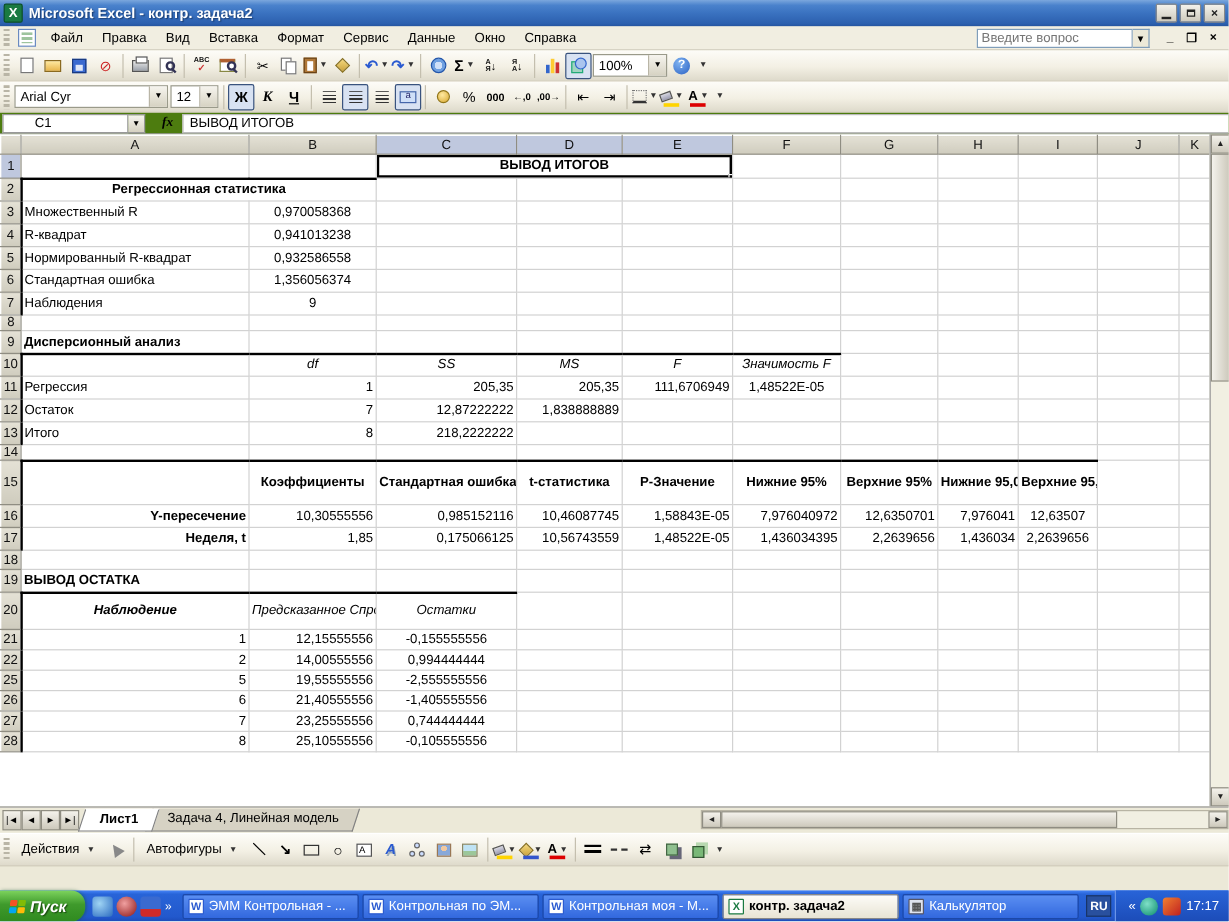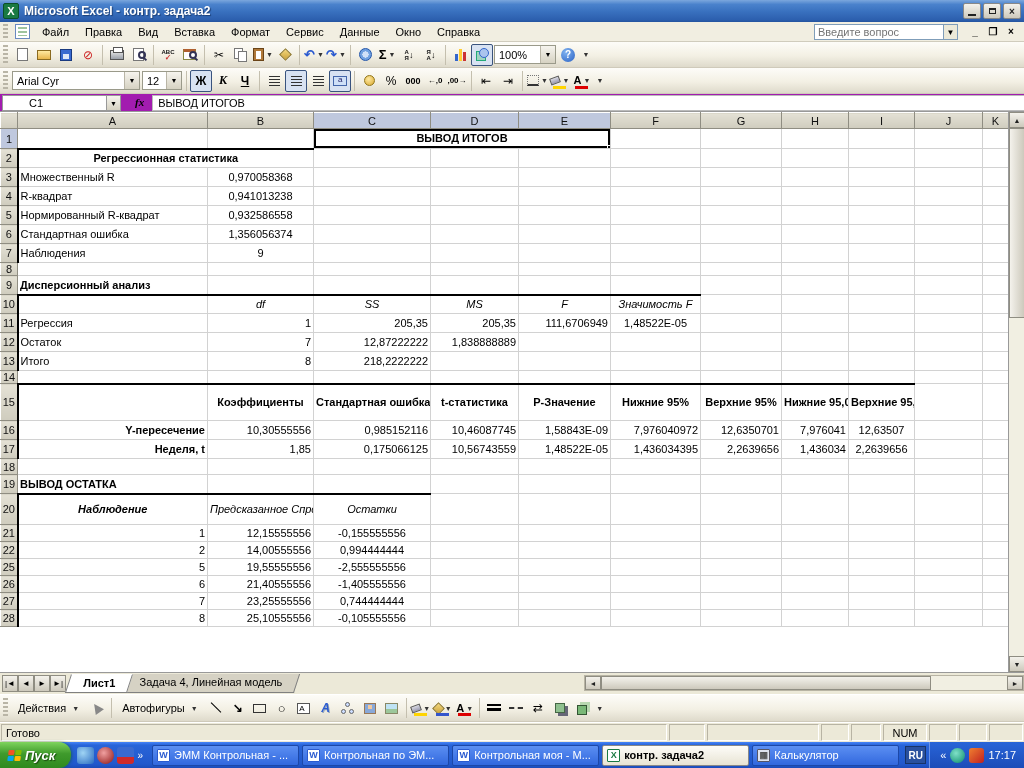--- a/index.html
+++ b/index.html
@@ -99,21 +99,21 @@
   .i-wa{font-size:12px;font-weight:bold;font-style:italic;color:#2a5ad0;text-shadow:1px 1px 0 #9ab;}
   .i-diag{display:inline-block;width:13px;height:12px;position:relative;}
   .i-diag i{position:absolute;width:5px;height:5px;border-radius:50%;border:1px solid #666;background:#cdf;}
   .i-pic{width:13px;height:11px;border:1px solid #886;display:inline-block;background:linear-gradient(180deg,#bfe3f4 0 55%,#9cc79a 55% 100%);}
   .i-person{width:12px;height:11px;border:1px solid #975;display:inline-block;background:radial-gradient(circle at 50% 35%,#f0c8a0 0 30%,#88a8d8 31% 100%);}
   .i-dash{width:14px;height:0;border-top:2px dashed #333;display:inline-block;}
   .i-thick{width:14px;height:9px;display:inline-block;
     background:linear-gradient(180deg,#000 0 2px,transparent 2px 4px,#000 4px 7px,transparent 7px 9px);}
 
   
-  .formulabar{position:absolute;top:94px;left:0;width:1024px;height:18px;background:#a21caf;
+  .formulabar{position:absolute;top:94px;left:0;width:1024px;height:18px;background:#4d7c0f;
     border-bottom:1px solid #999;display:flex;align-items:center;}
   .namebox{width:105px;height:16px;background:#fff;border:1px solid #999;display:flex;align-items:center;
     padding-left:26px;margin-left:2px;}
   .namebox-dd{width:14px;height:16px;background:linear-gradient(180deg,#f6f4ee,#d6d2c2);border:1px solid #999;
     border-left:none;font-size:7px;text-align:center;line-height:15px;}
   .fx{font-style:italic;font-weight:bold;font-family:"Liberation Serif",serif;margin:0 8px 1px 14px;}
   .formula-text{flex:1;height:16px;background:#fff;border:1px solid #bbb;border-right:none;display:flex;
     align-items:center;padding-left:5px;}
 
   
@@ -652,21 +652,21 @@
             <td class="b c wrap BT bb BR" colspan="1">Верхние 95,0%</td>
             <td></td>
             <td></td>
           </tr>
           <tr style="height:19px">
             <th class="">16</th>
             <td class="b r BL br bb" colspan="1">Y-пересечение</td>
             <td class="r br bb" colspan="1">10,30555556</td>
             <td class="r br bb" colspan="1">0,985152116</td>
             <td class="r br bb" colspan="1">10,46087745</td>
-            <td class="r br bb" colspan="1">1,58843E-09</td>
+            <td class="r br bb" colspan="1">1,58843E-05</td>
             <td class="r br bb" colspan="1">7,976040972</td>
             <td class="r br bb" colspan="1">12,6350701</td>
             <td class="r br bb" colspan="1">7,976041</td>
             <td class="r BR bb" colspan="1">12,63507</td>
             <td></td>
             <td></td>
           </tr>
           <tr style="height:19px">
             <th class="">17</th>
             <td class="b r BL br BB" colspan="1">Неделя, t</td>
@@ -908,35 +908,20 @@
         <span class="i-shadow"></span>
       </span>
     <span class="tbtn">
         <span class="i-cube"></span>
       </span>
     <span class="overflow-btn">
         <span>▼</span>
       </span>
   </div>
 
-  <div class="statusbar">
-    <span class="sb-panel sb-main">
-        <span>Готово</span>
-      </span>
-    <span class="sb-panel" style="width:36px;"></span>
-    <span class="sb-panel" style="width:112px;"></span>
-    <span class="sb-panel" style="width:28px;"></span>
-    <span class="sb-panel" style="width:30px;"></span>
-    <span class="sb-panel" style="width:44px;justify-content:center;">
-        <span>NUM</span>
-      </span>
-    <span class="sb-panel" style="width:28px;"></span>
-    <span class="sb-panel" style="width:28px;"></span>
-    <span class="sb-panel" style="width:34px;"></span>
-  </div>
 
   <div class="taskbar">
     <span class="startbtn">
       <span class="winlogo">
           <i style="background:#f35325;"></i>
           <i style="background:#81bc06;"></i>
           <i style="background:#05a6f0;"></i>
           <i style="background:#ffba08;"></i>
         </span>
       <span>Пуск</span>

